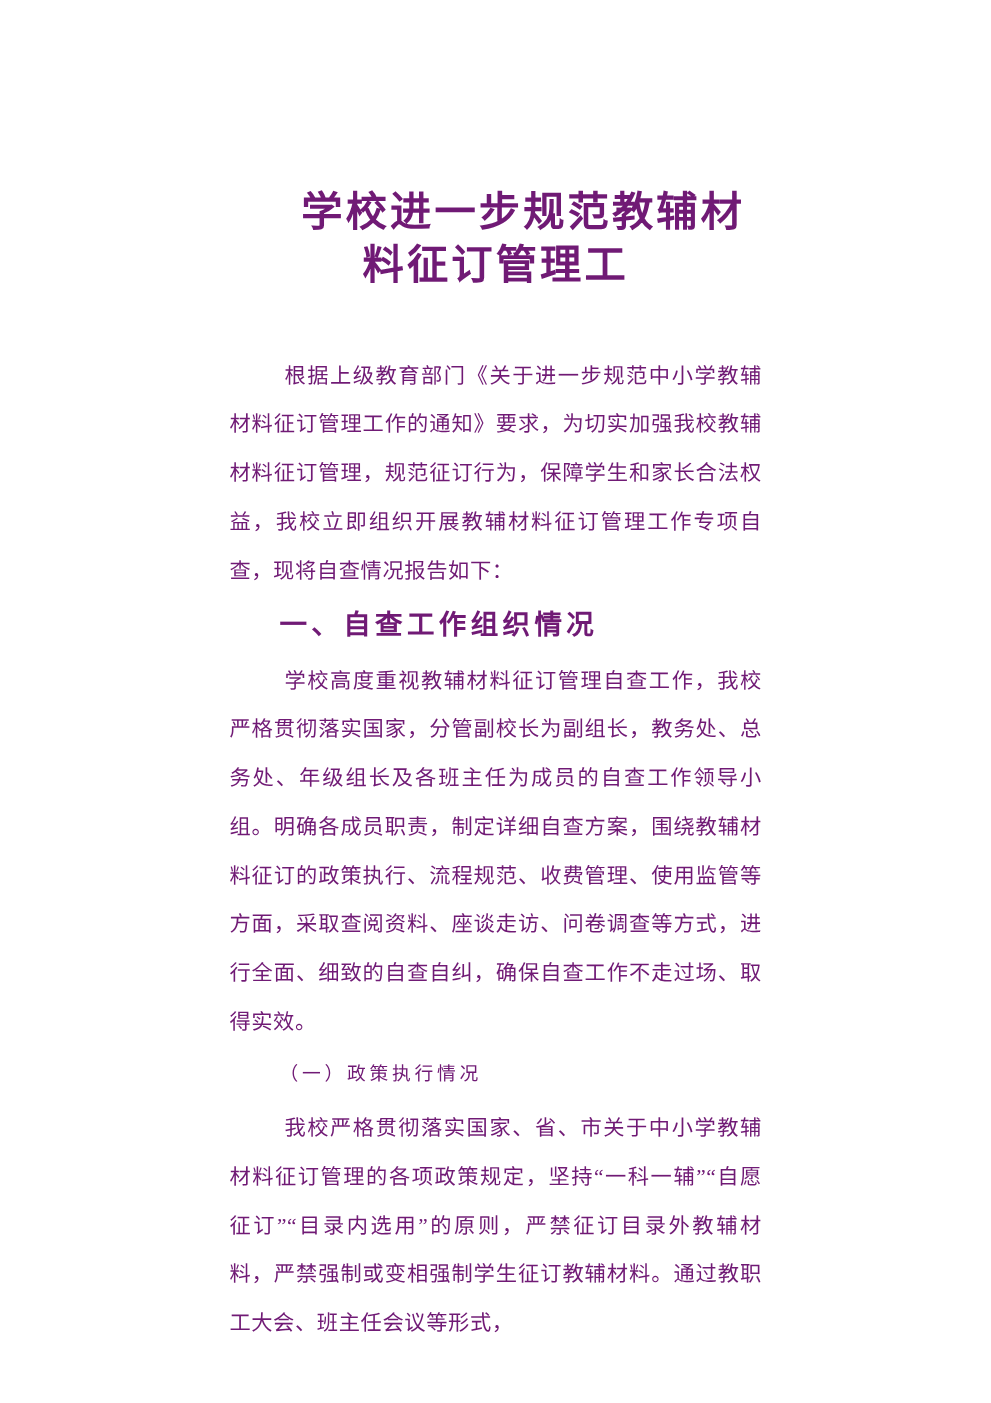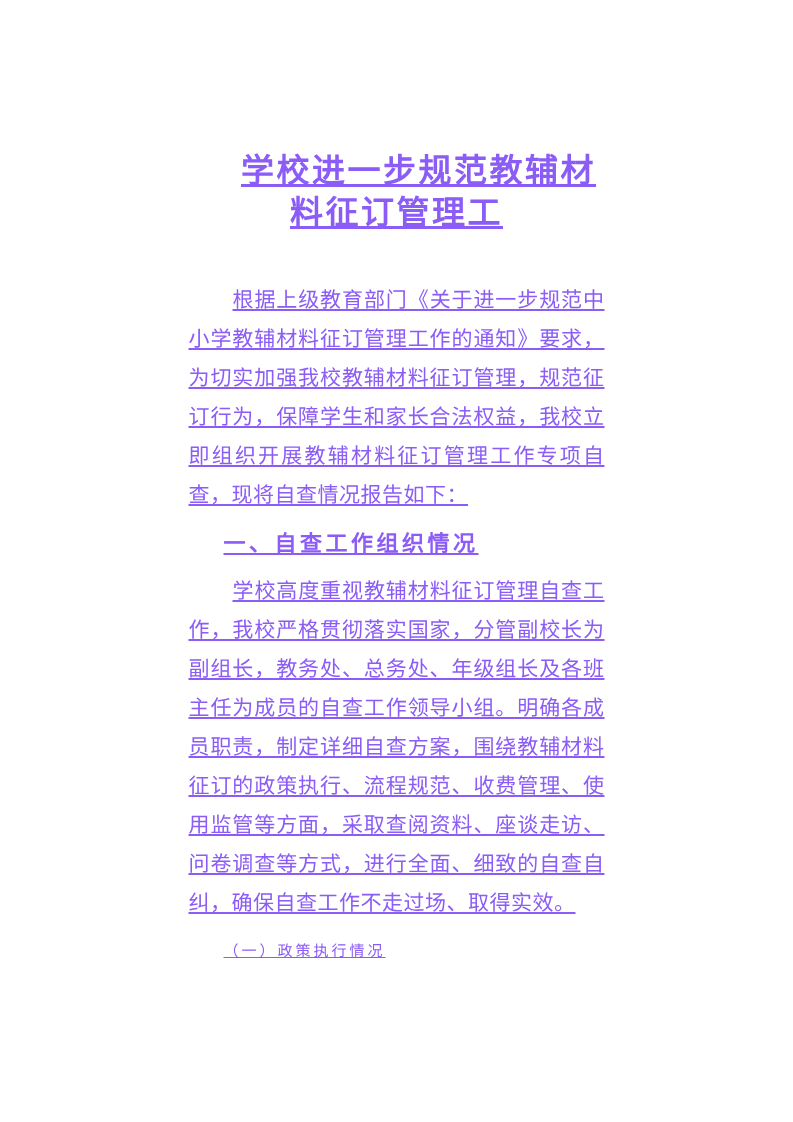--- a/index.html
+++ b/index.html
@@ -6,41 +6,40 @@
     margin: 0;
     padding: 0;
     background: #ffffff;
   }
   .page {
     position: relative;
     width: 640px;
     height: 1122px;
     margin: 0 auto;
     background: #ffffff;
-    color: #8b5cf6;
+    color: #701a75;
     overflow: hidden;
     font-family: "Liberation Serif", "DejaVu Serif", serif;
-    text-decoration: underline;
   }
   .content {
     padding: 0 103px;
   }
   .doc-title {
     margin: 150px 0 0 0;
     font-size: 33px;
     line-height: 42px;
     font-weight: 700;
     text-align: center;
     text-indent: 44px;          
     letter-spacing: 2.5px;
     font-family: "Liberation Serif", "DejaVu Serif", serif;
   }
   .body-para {
-    margin: 9px;
-    font-size: 21px;
+    margin: 4px;
+    font-size: 17px;
     line-height: 39px;
     letter-spacing: 0.5px;
     text-align: justify;
     text-justify: inter-character;
     text-indent: 44px;
   }
   .body-para.intro {
     margin-top: 47px;
   }
   .body-para.last {
@@ -77,15 +76,16 @@
 
     <p class="body-para intro">根据上级教育部门《关于进一步规范中小学教辅材料征订管理工作的通知》要求，为切实加强我校教辅材料征订管理，规范征订行为，保障学生和家长合法权益，我校立即组织开展教辅材料征订管理工作专项自查，现将自查情况报告如下：</p>
 
     <h2 class="sec-heading">一、自查工作组织情况</h2>
 
     <p class="body-para">学校高度重视教辅材料征订管理自查工作，我校严格贯彻落实国家，分管副校长为副组长，教务处、总务处、年级组长及各班主任为成员的自查工作领导小组。明确各成员职责，制定详细自查方案，围绕教辅材料征订的政策执行、流程规范、收费管理、使用监管等方面，采取查阅资料、座谈走访、问卷调查等方式，进行全面、细致的自查自纠，确保自查工作不走过场、取得实效。</p>
 
 
     <h3 class="sub-heading">（一）政策执行情况</h3>
 
+    <p class="body-para last">我校严格贯彻落实国家、省、市关于中小学教辅材料征订管理的各项政策规定，坚持“一科一辅”“自愿征订”“目录内选用”的原则，严禁征订目录外教辅材料，严禁强制或变相强制学生征订教辅材料。通过教职工大会、班主任会议等形式，</p>
 
   </div>
 </div>
 
 </body></html>

